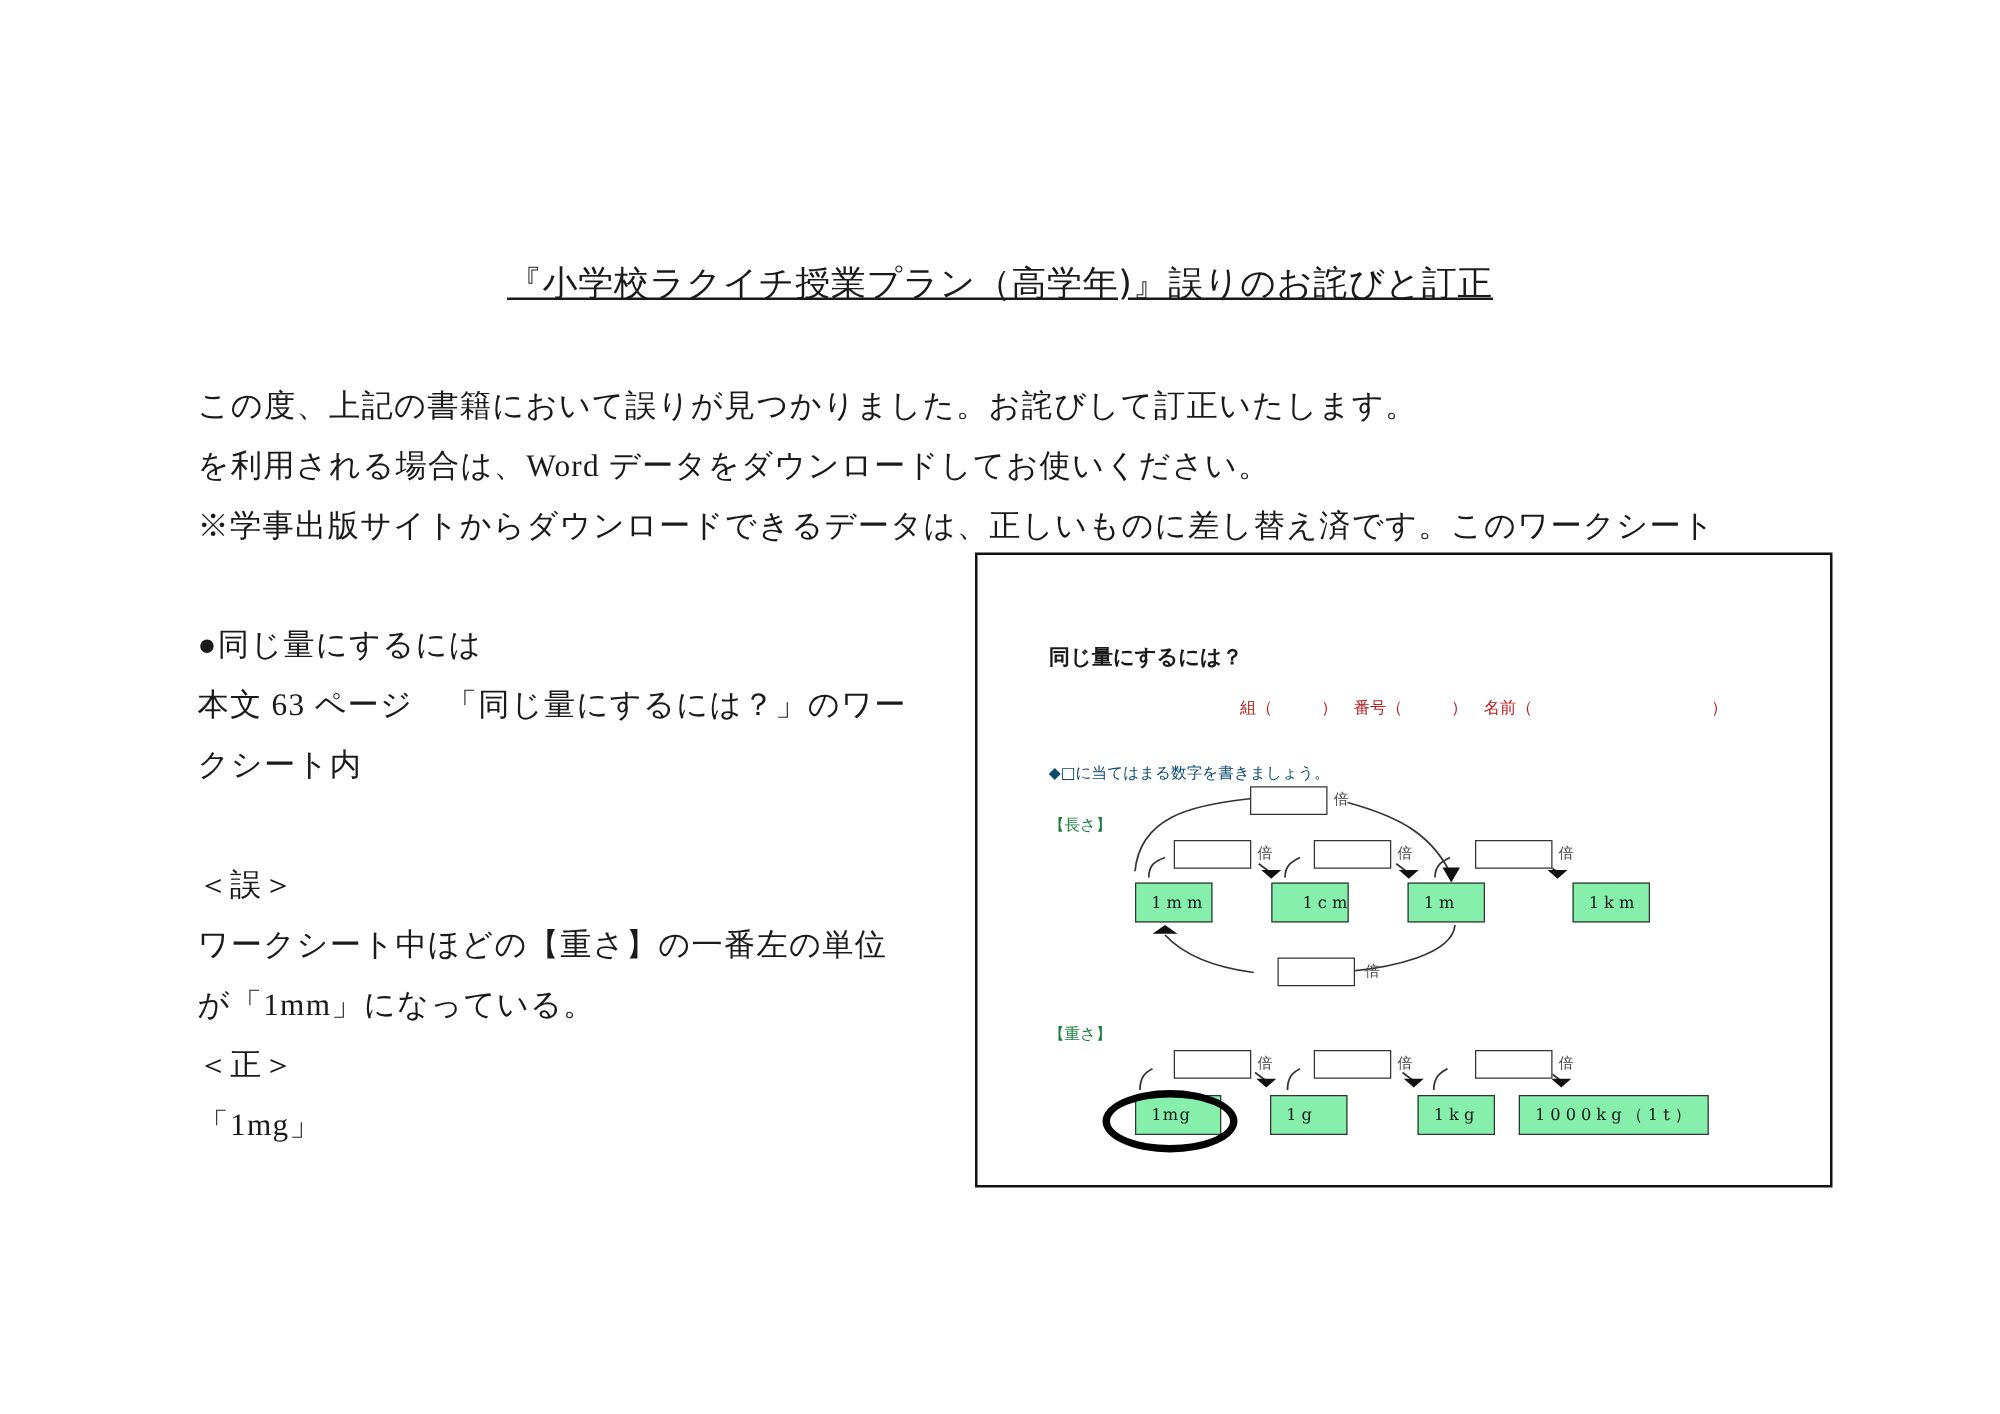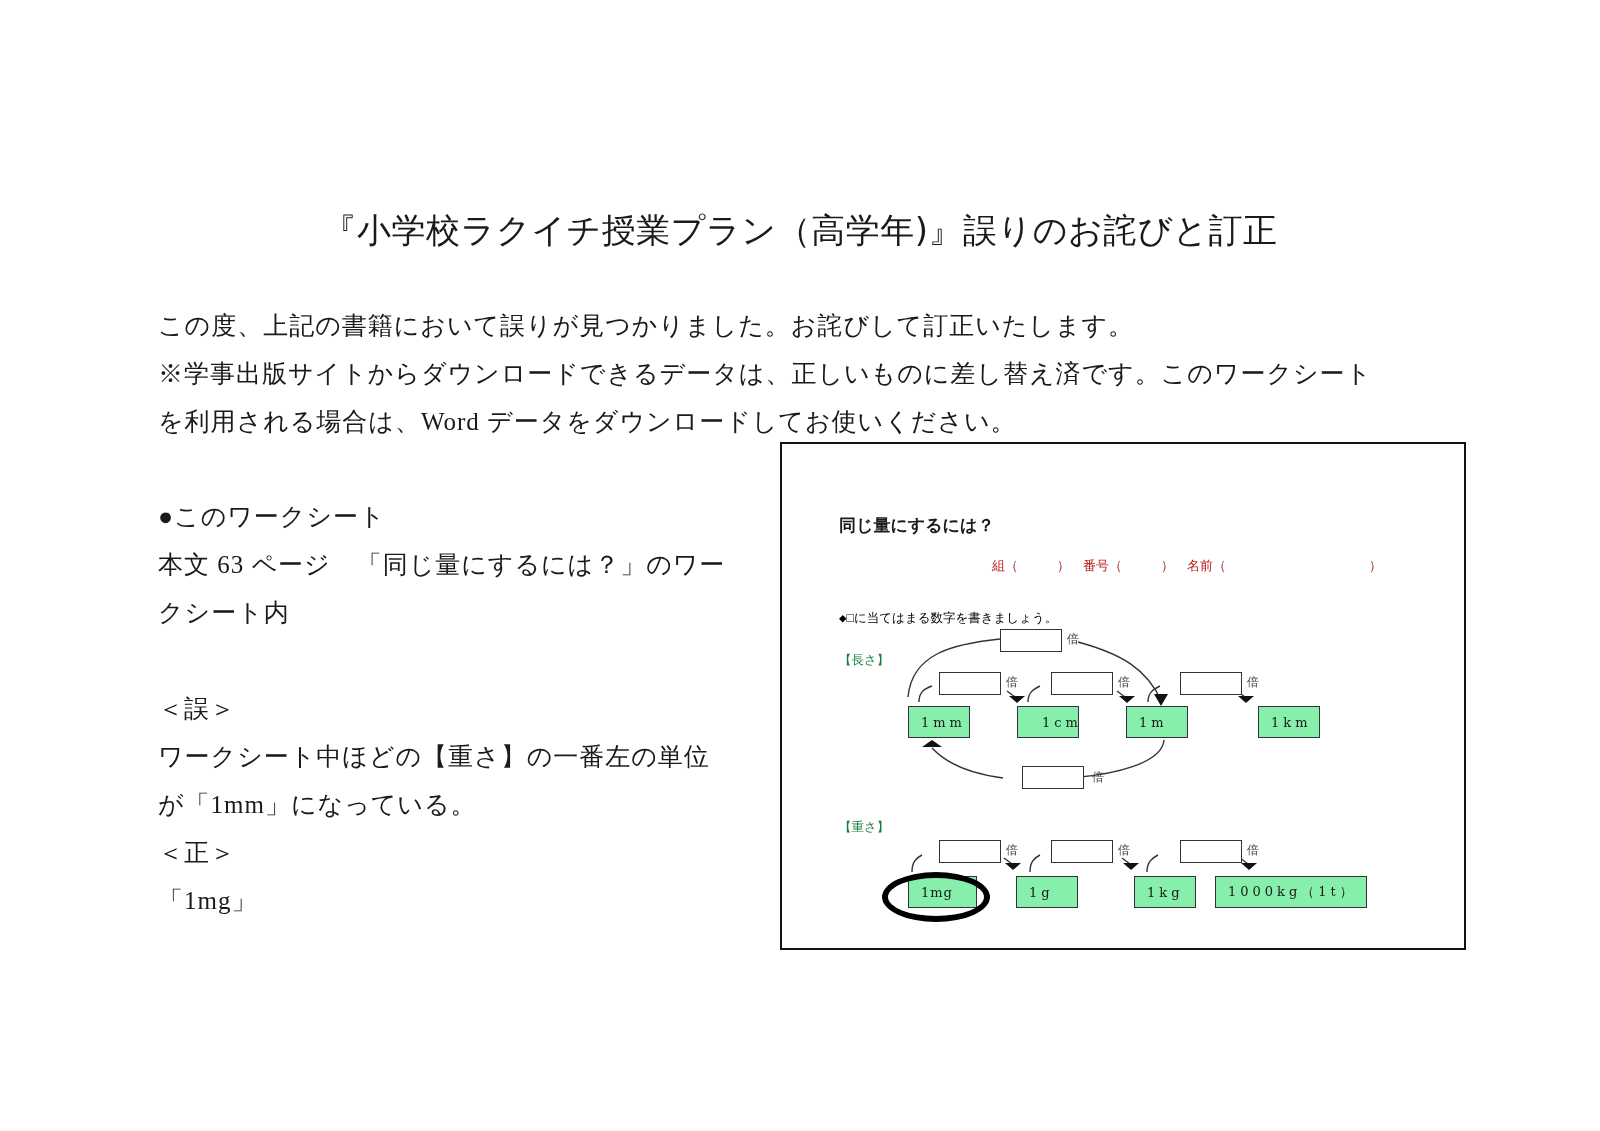--- a/index.html
+++ b/index.html
@@ -1,38 +1,38 @@
 <!DOCTYPE html>
 <html><head>
 <meta charset="utf-8">
 <style>
   html, body { margin: 0; padding: 0; background: #ffffff; }
   body { width: 1600px; height: 1131px; position: relative; overflow: hidden; color: #1a1a1a; }
   .page { position: absolute; left: 0; top: 0; width: 1600px; height: 1131px; background: #fff; }
   .title {
     position: absolute; left: 0; top: 208px; width: 1600px; text-align: center;
-    font-family: "DejaVu Sans", "Liberation Sans", sans-serif; font-size: 34px; letter-spacing: 0.5px;
+    font-family: "DejaVu Sans", "Liberation Sans", sans-serif; font-size: 28px; letter-spacing: 0.5px; text-decoration: underline;
   }
   .body-text {
     position: absolute; font-family: Liberation Serif, serif; font-size: 25px;
     line-height: 48px; letter-spacing: 1px;
   }
   .intro { left: 158px; top: 302px; width: 1320px; }
   .intro div { white-space: nowrap; }
   .left { left: 158px; top: 493px; width: 600px; }
   .left div { white-space: nowrap; min-height: 48px; }
 
   .sheet {
     position: absolute; left: 780px; top: 442px; width: 686px; height: 508px;
     border: 2px solid #111; box-sizing: border-box; background: #fff;
     font-family: "DejaVu Sans", "Liberation Sans", sans-serif;
   }
   .sheet-title { position: absolute; left: 57px; top: 70px; font-size: 17px; font-weight: bold; }
   .sheet-names { position: absolute; left: 210px; top: 113px; font-size: 13px; color: #b91c1c; white-space: pre; }
-  .sheet-instr { position: absolute; left: 57px; top: 166px; font-size: 12.5px; color: #000000; font-family: Liberation Mono, monospace; }
+  .sheet-instr { position: absolute; left: 57px; top: 166px; font-size: 12.5px; color: #0c4a6e; }
   .sec-label { position: absolute; font-size: 12.5px; color: #15803d; }
   .ubox {
     position: absolute; height: 32px; border: 1.3px solid #333; box-sizing: border-box; background: #86efac;
     font-family: "DejaVu Serif", "Liberation Serif", serif; font-size: 13px; letter-spacing: 4px;
     display: flex; align-items: center; padding-left: 12px;
   }
   .ibox { position: absolute; width: 62px; height: 23px; border: 1.3px solid #333; box-sizing: border-box; background:#fff; }
   .bai { position: absolute; font-family: "DejaVu Serif", "Liberation Serif", serif; font-size: 12px; color:#444; }
   .sheet svg { position: absolute; left: 0; top: 0; }
   .highlight {
@@ -41,26 +41,26 @@
   }
 </style>
 </head>
 <body>
 
 <div class="page">
   <div class="title">『小学校ラクイチ授業プラン（高学年)』誤りのお詫びと訂正</div>
 
   <div class="body-text intro">
     <div>この度、上記の書籍において誤りが見つかりました。お詫びして訂正いたします。</div>
+    <div>を利用される場合は、Word データをダウンロードしてお使いください。</div>
     <div>※学事出版サイトからダウンロードできるデータは、正しいものに差し替え済です。このワークシート</div>
-    <div>を利用される場合は、Word データをダウンロードしてお使いください。</div>
   </div>
 
   <div class="body-text left">
-    <div>●このワークシート</div>
+    <div>●同じ量にするには</div>
     <div>本文 63 ページ　「同じ量にするには？」のワー</div>
     <div>クシート内</div>
     <div></div>
     <div>＜誤＞</div>
     <div>ワークシート中ほどの【重さ】の一番左の単位</div>
     <div>が「1mm」になっている。</div>
     <div>＜正＞</div>
     <div>「1mg」</div>
   </div>
 

